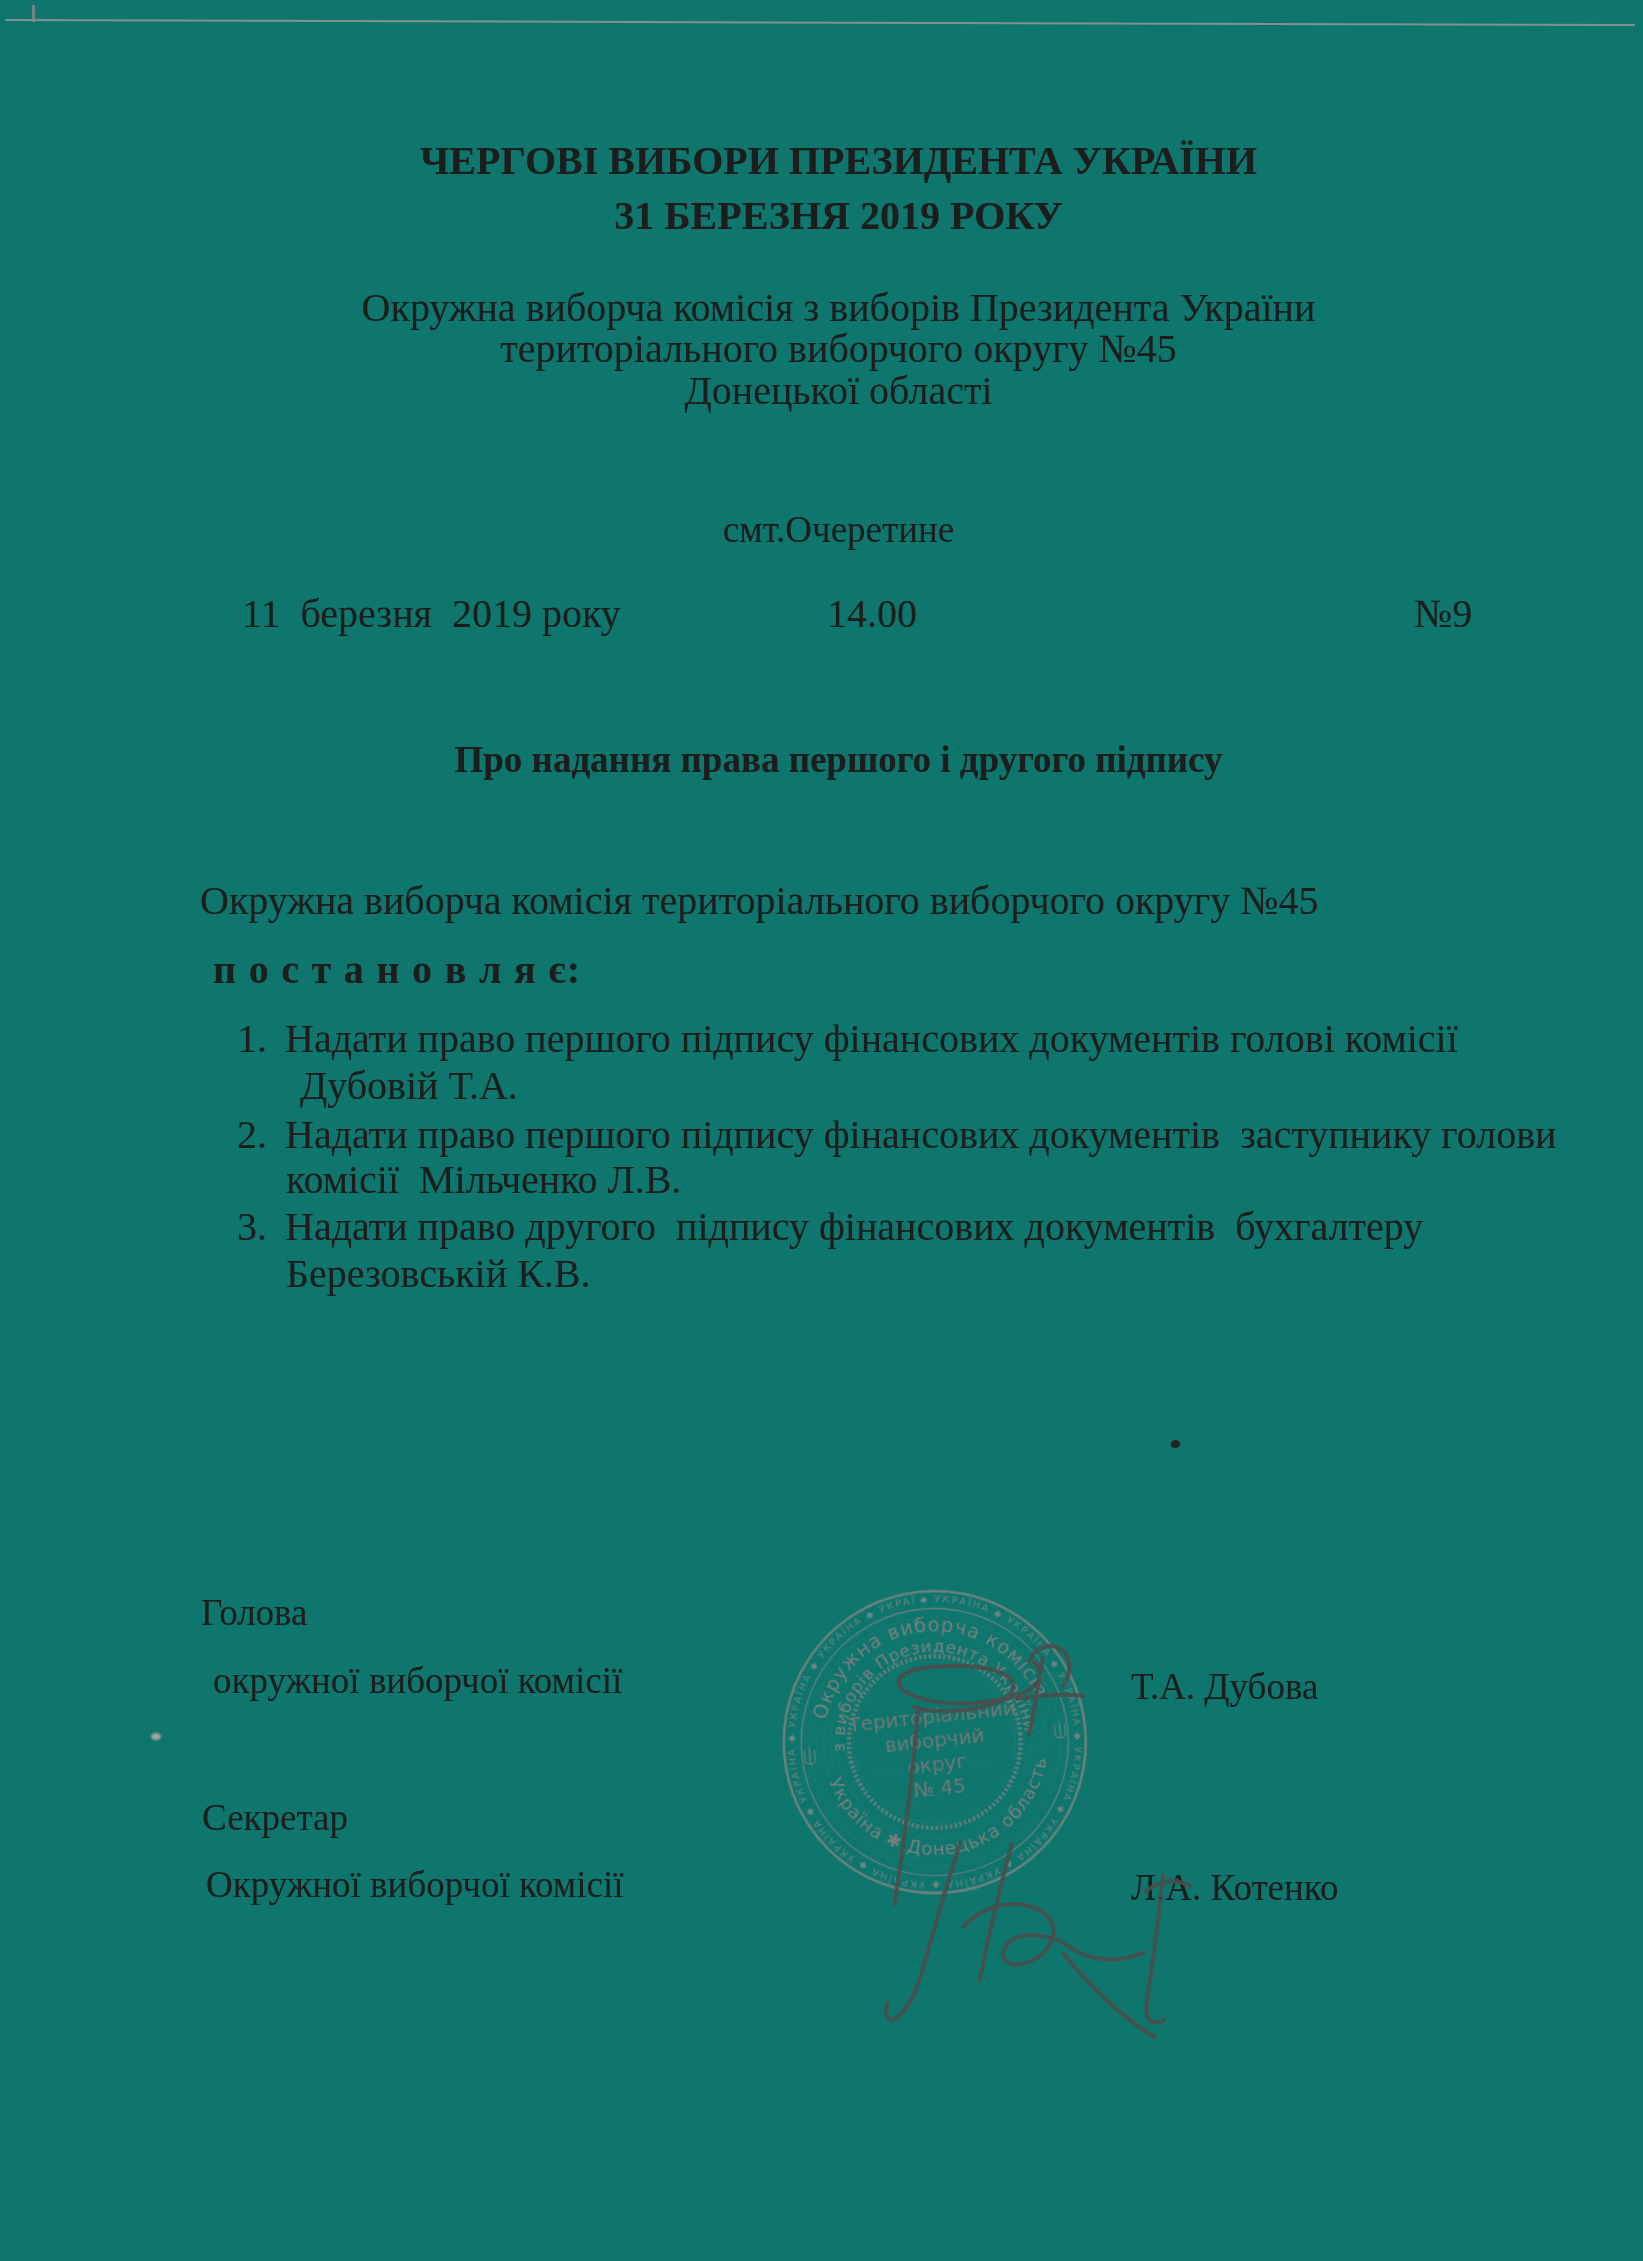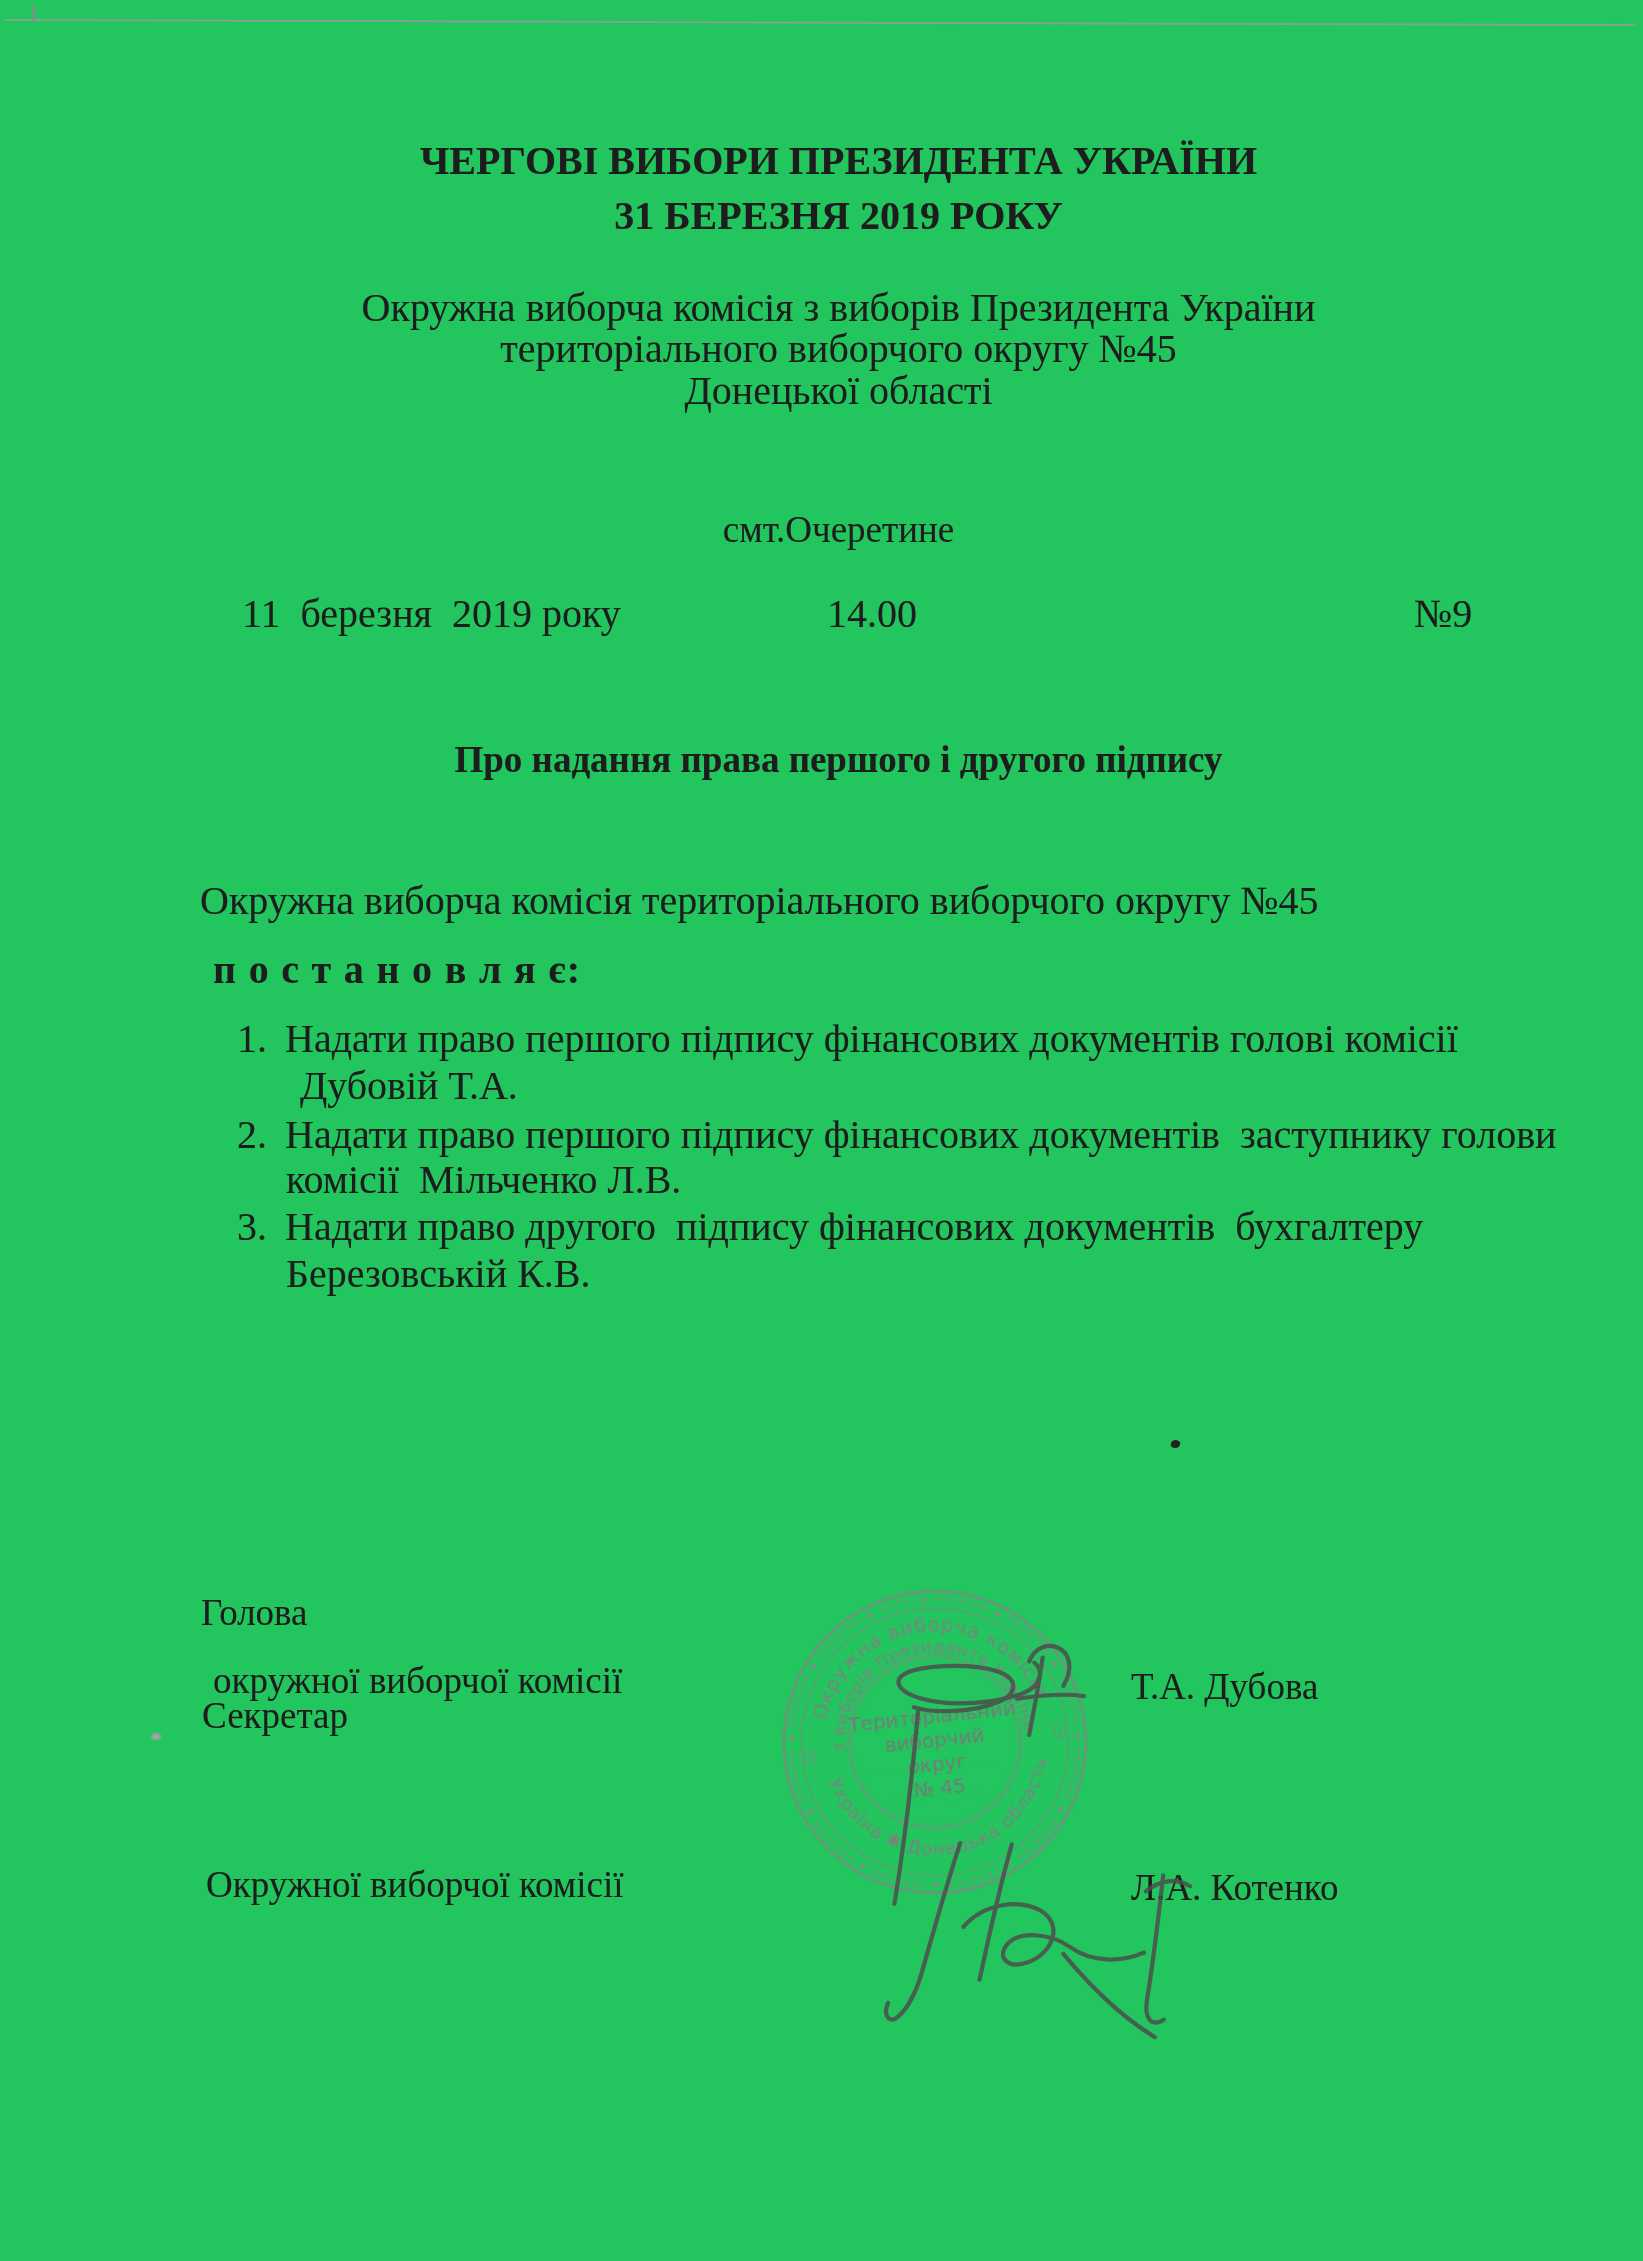--- a/index.html
+++ b/index.html
@@ -1,18 +1,18 @@
 <!DOCTYPE html>
 <html style="--text-color: #1d1d1d; --stamp-color: #858585; --ink-color: #4d4d4d;font-size:10.3px"><head>
 <meta charset="utf-8">
 <style>
   html,body { margin:0; padding:0; background:#ffffff; }
   .page {
     position:relative; width:1644px; height:2261px;
-    background:#22c55e; overflow:hidden;
+    background:#0f766e; overflow:hidden;
     font-family:"Liberation Serif","DejaVu Serif",serif;
     color:#1d1d1d;
   }
   .t { position:absolute; line-height:1.12; white-space:pre;
        text-shadow:0 0 0.6px rgba(25,25,25,.28); }
   .ctr { left:97px; width:1483px; text-align:center; }
   .b { font-weight:bold; }
   .f62 { font-size:40px; }
   .f64 { font-size:41px; }
   .f58 { font-size:37px; }
@@ -71,21 +71,21 @@
   <div class="t f56" style="top:1113px; left:237px;"><span class="num">2.</span><span>Надати право першого підпису фінансових документів  заступнику голови</span></div>
   <div class="t f56" style="top:1158px; left:286px;">комісії  Мільченко Л.В.</div>
 
   <div class="t f56" style="top:1205px; left:237px;"><span class="num">3.</span><span>Надати право другого  підпису фінансових документів  бухгалтеру</span></div>
   <div class="t f56" style="top:1252px; left:286px;">Березовській К.В.</div>
 
   <div class="t f58" style="top:1592px; left:201px;">Голова</div>
   <div class="t f58" style="top:1660px; left:213px;">окружної виборчої комісії</div>
   <div class="t f58" style="top:1666px; left:1131px;">Т.А. Дубова</div>
 
-  <div class="t f58" style="top:1695px; left:202px;text-align:right;">Секретар</div>
+  <div class="t f58" style="top:1797px; left:202px;text-align:right;">Секретар</div>
   <div class="t f58" style="top:1864px; left:206px;">Окружної виборчої комісії</div>
   <div class="t f58" style="top:1867px; left:1131px;">Л.А. Котенко</div>
 
   <div class="stamp-wrap">
     <svg width="342" height="342" viewBox="0 0 530 530">
       <g stroke="#858585" fill="none">
         <circle cx="265" cy="262" r="234" stroke-width="4" opacity=".85"></circle>
         <circle cx="265" cy="262" r="207" stroke-width="2" opacity=".8"></circle>
 
         <circle cx="265" cy="262" r="150" stroke-width="1.3" opacity=".28" stroke-dasharray="7 4"></circle>

